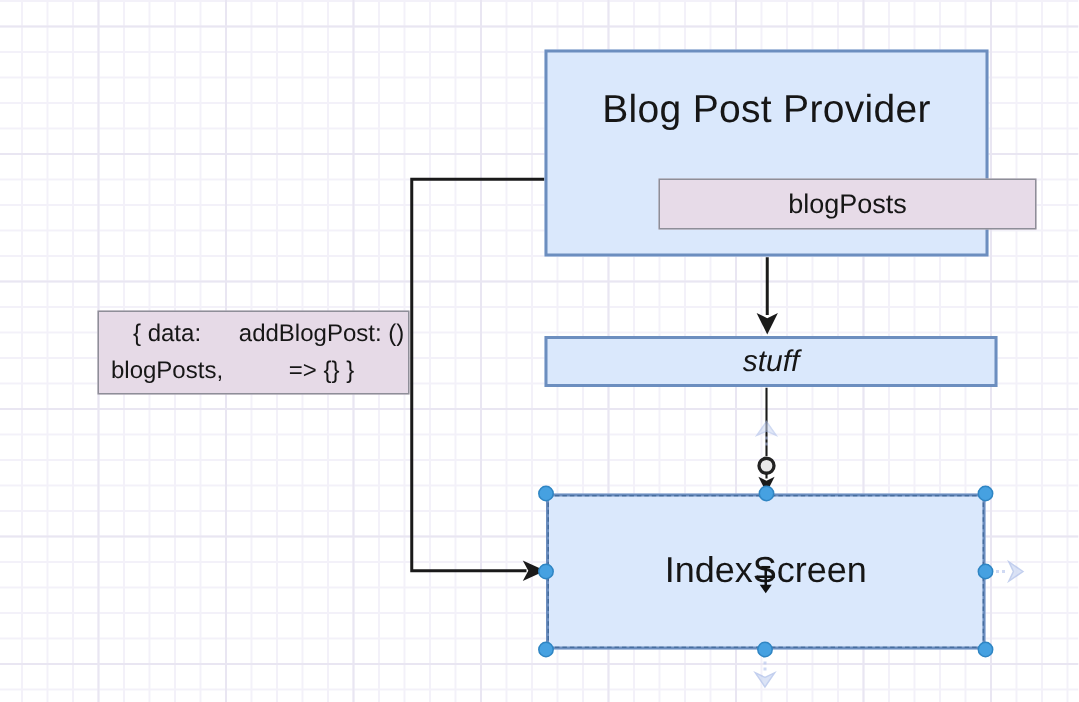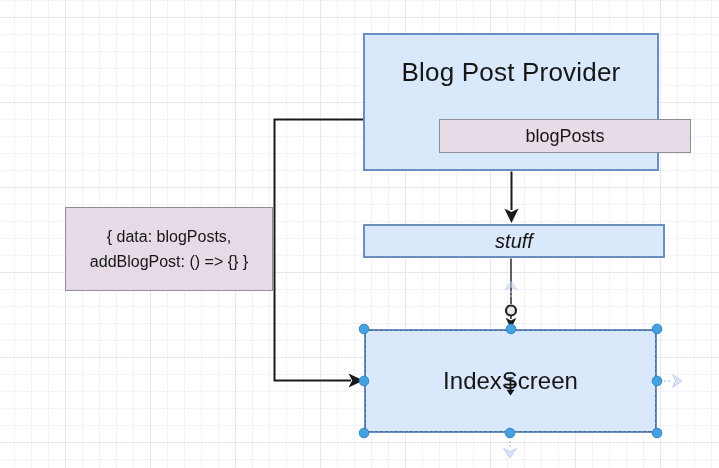--- a/index.html
+++ b/index.html
@@ -46,23 +46,23 @@
     left:364px;top:329px;width:293px;height:104px;
     display:flex;align-items:center;justify-content:center;
     font-size:24px;
   }
   .node-index::after{
     content:"";position:absolute;inset:-1px;
     border:1px dashed rgba(25,70,120,0.45);
     pointer-events:none;
   }
   .edge-label{
-    position:absolute;left:65px;top:207px;width:208px;height:84px;
+    position:absolute;left:65px;top:207px;width:208px;height:56px;
     box-sizing:border-box;background:#e6dae7;border:1px solid #8e8e98;
-    display:flex;flex-direction:column;align-items:center;justify-content:center;
+    display:flex;flex-direction:row;align-items:center;justify-content:center;
     font-size:16px;line-height:25px;color:#161616;z-index:3;text-align:center;
   }
 </style>
 </head>
 <body>
 
 <div class="canvas">
 
   <svg class="layer edges">
     <g>

